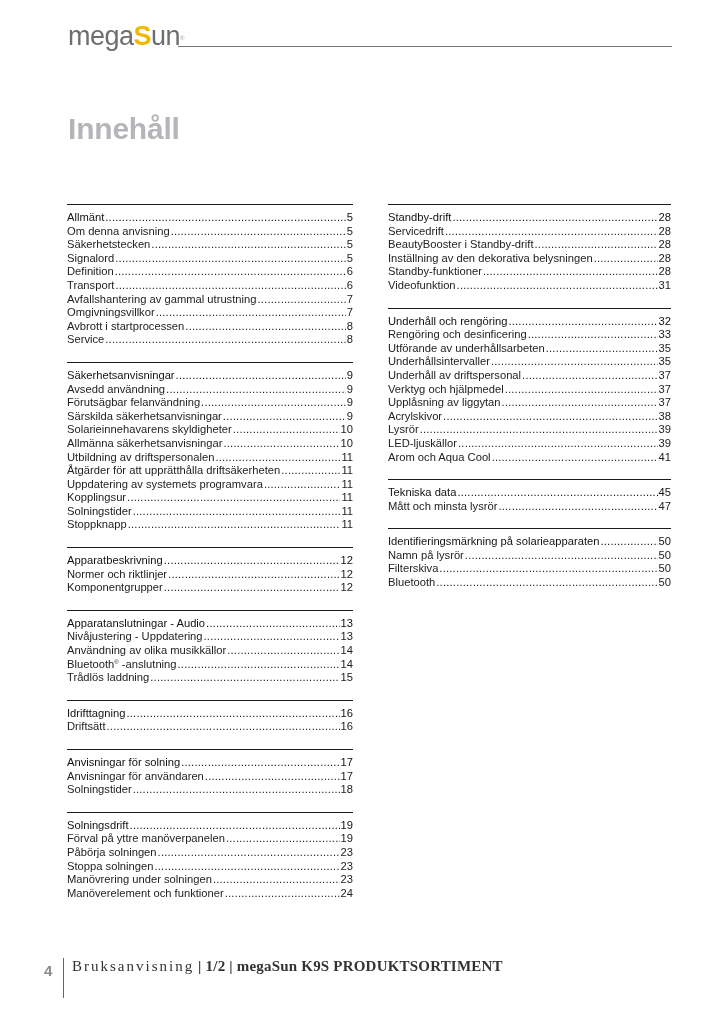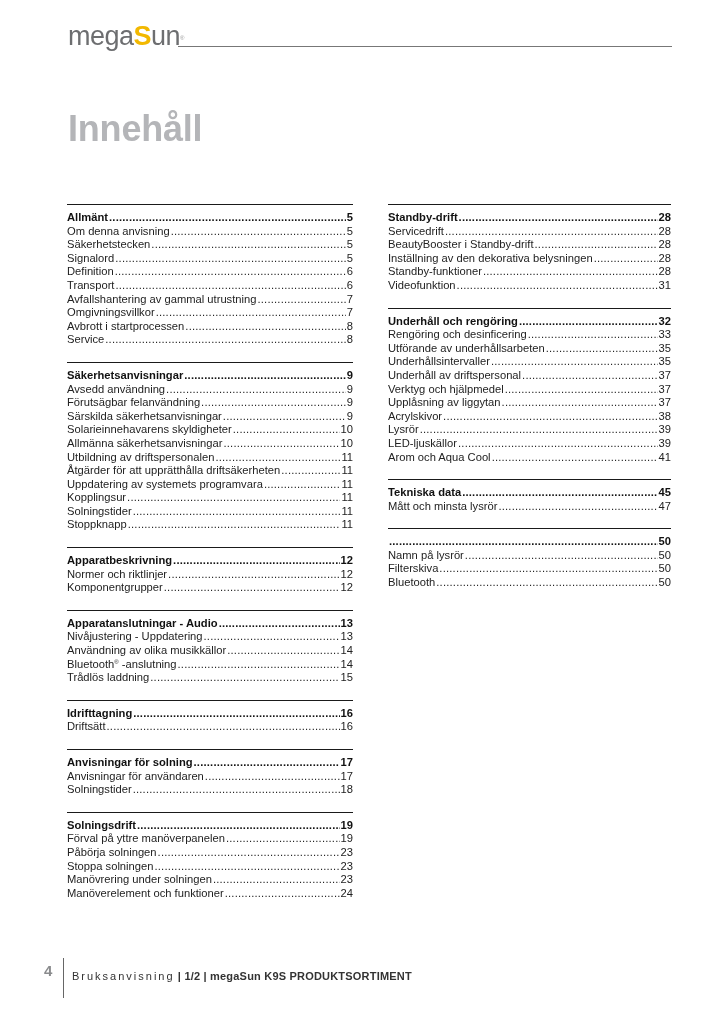--- a/index.html
+++ b/index.html
@@ -42,21 +42,21 @@
     left: 178px;
     top: 46px;
     width: 494px;
     height: 0;
     border-top: 1px solid #777;
   }
   .page-title {
     position: absolute;
     left: 68px;
     top: 104px;
-    font-size: 36px;
+    font-size: 30px;
     font-weight: bold;
     color: #b4b5b8;
     letter-spacing: -0.2px;
     line-height: 50px;
   }
   .toc-col {
     position: absolute;
     top: 204px;
   }
   .toc-col.left { left: 67px; width: 286px; }
@@ -72,21 +72,21 @@
     align-items: baseline;
     font-size: 11.2px;
     line-height: 13.6px;
     height: 13.6px;
     white-space: nowrap;
     overflow: hidden;
     color: #222;
     cursor: pointer;
   }
   .toc-row.heading {
-    font-weight: bold;
+    font-weight: normal;
     color: #111;
   }
   .toc-row .title {
     flex: 0 0 auto;
   }
   .toc-row .leader {
     flex: 1 1 auto;
     overflow: hidden;
     margin: 0 1px;
     position: relative;
@@ -124,24 +124,25 @@
     position: absolute;
     left: 63px;
     top: 0;
     width: 0;
     height: 40px;
     border-left: 1px solid #666;
   }
   .footer .doc-line {
     position: absolute;
     left: 72px;
-    top: 12px;
-    font-size: 11px;
+    top: 0;
+    font-size: 15px;
     color: #333;
     white-space: nowrap;
+    font-family: Liberation Serif, serif;
   }
   .footer .doc-type {
     letter-spacing: 2px;
   }
   .footer .doc-rest {
     font-weight: bold;
     letter-spacing: 0.2px;
   }
 </style>
 </head>
@@ -472,20 +473,21 @@
         <span class="page">45</span>
       </div>
       <div class="toc-row">
         <span class="title"><span>Mått och minsta lysrör</span></span>
         <span class="leader"></span>
         <span class="page">47</span>
       </div>
     </div>
     <div class="toc-group">
       <div class="toc-row heading">
+        <span class="title"><span>Identifieringsmärkning på solarieapparaten</span></span>
         <span class="leader"></span>
         <span class="page">50</span>
       </div>
       <div class="toc-row">
         <span class="title"><span>Namn på lysrör</span></span>
         <span class="leader"></span>
         <span class="page">50</span>
       </div>
       <div class="toc-row">
         <span class="title"><span>Filterskiva</span></span>

